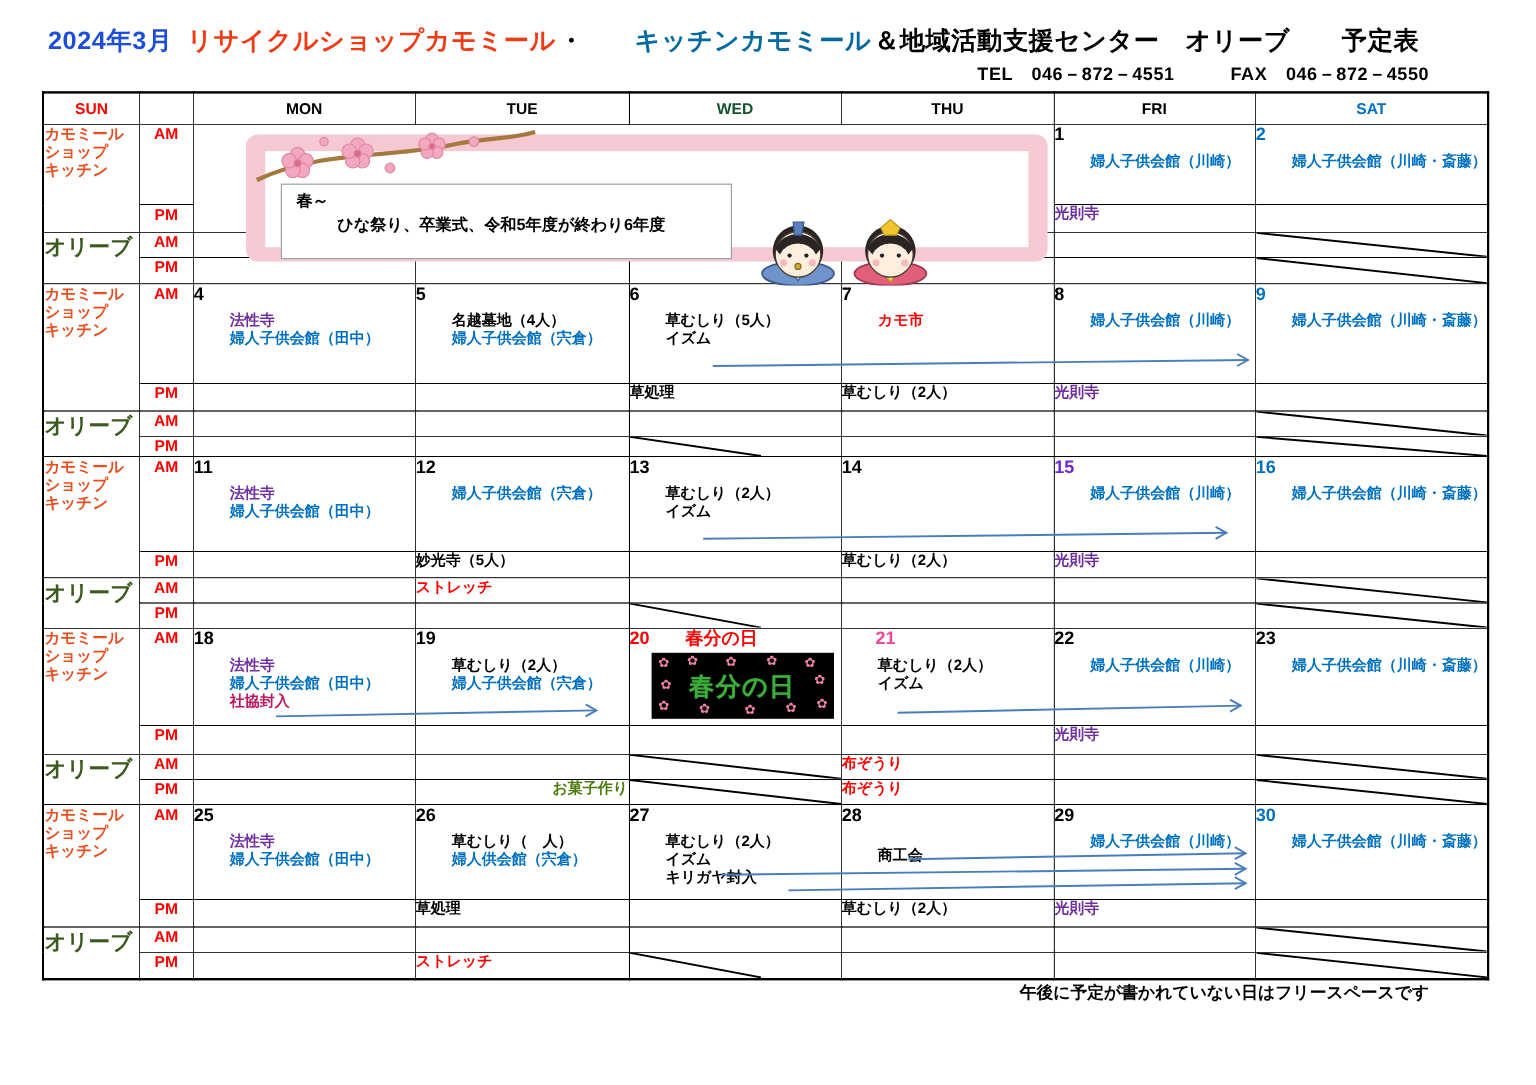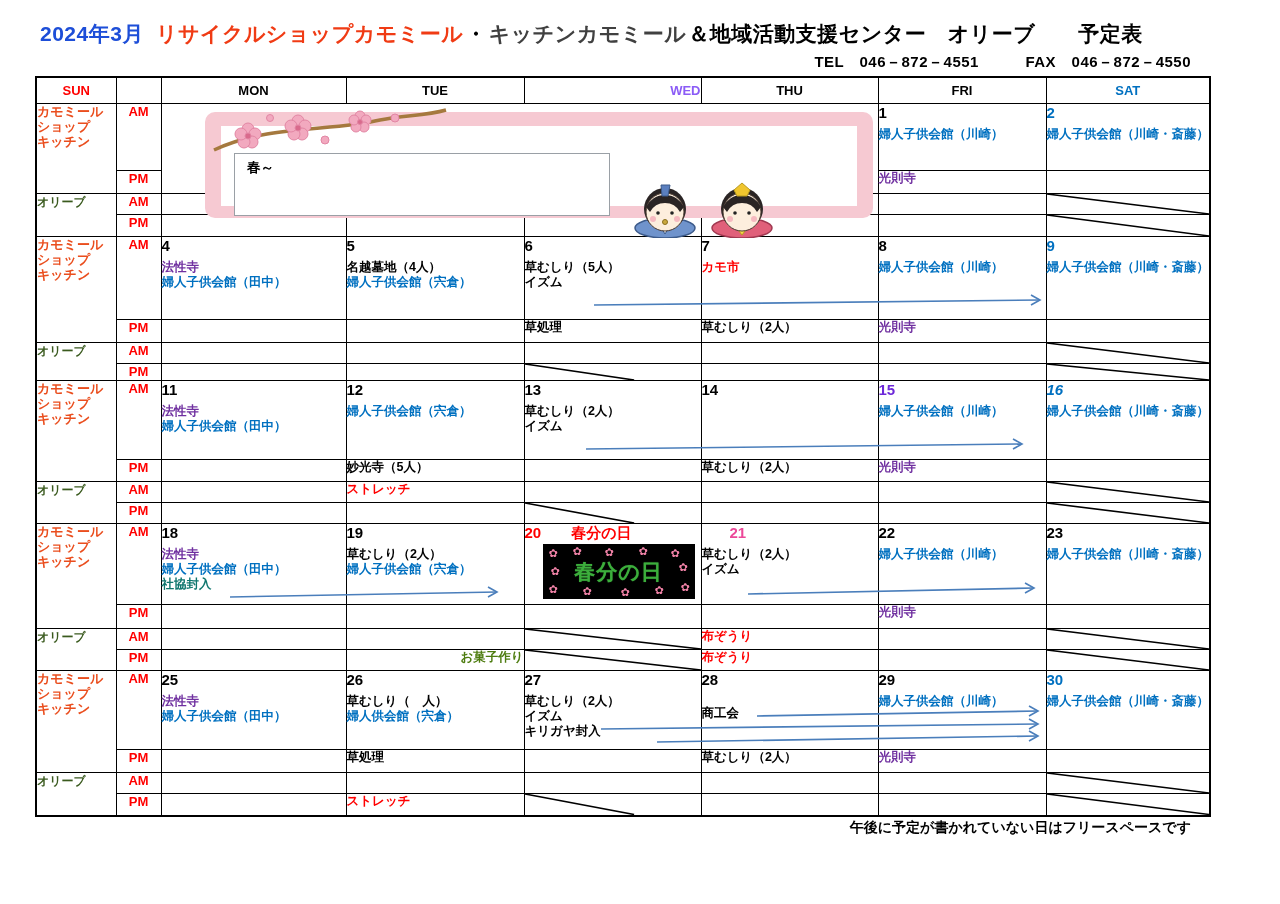--- a/index.html
+++ b/index.html
@@ -13,66 +13,66 @@
   #title .seg{margin-right:2px;}
   #title .seg.first{margin-right:12px;}
   #contact{position:absolute;left:35px;top:53px;width:1156px;text-align:right;font-size:15px;letter-spacing:.5px;}
   
   #cal{position:absolute;left:35px;top:76px;border-collapse:collapse;table-layout:fixed;border:2px solid #000;}
   #cal th,#cal td{border:1px solid #000;padding:0;vertical-align:top;position:relative;background:#fff;}
   #cal th{height:25px;font-size:13px;text-align:center;vertical-align:middle;}
   td.lbl{vertical-align:middle;padding-left:4px;font-size:13px;line-height:15px;}
   td.ampm{vertical-align:middle;text-align:center;font-size:13px;}
   td.green{background:#b8cb90;}
-  td.olbl{vertical-align:middle;padding-left:4px;font-size:12px;margin-top:48px;}
+  td.olbl{vertical-align:middle;padding-left:4px;font-size:18px;margin-top:48px;}
   td.day{padding:1px 3px 0 4px;}
   .date{font-size:15px;line-height:17px;}
   .evts{margin-top:6px;font-size:12.5px;line-height:15px;}
-  .evts div{white-space:nowrap;}
+  .evts div{white-space:nowrap;padding-left:30px;}
   td.pmcell{padding:3px 3px 0 4px;font-size:12.5px;line-height:14px;}
   td.ocell{padding:2px 3px 0 4px;font-size:12.5px;line-height:14px;}
   svg.diag{position:absolute;left:0;top:0;width:100%;height:100%;display:block;}
   
   #arrows{position:absolute;left:0;top:0;width:1280px;height:904px;z-index:6;pointer-events:none;}
   #banner{position:absolute;left:205px;top:112px;width:668px;height:106px;background:#f6c9d2;border-radius:10px;z-index:4;}
   #banner .inner{position:absolute;left:16px;top:14px;right:16px;bottom:12px;background:#fff;}
   #banner svg.plum{position:absolute;left:5px;top:-6px;}
   #bannerbox{position:absolute;left:29px;top:41px;width:362px;height:57px;background:#fff;border:1px solid #9aa0a6;font-size:13.5px;line-height:20px;padding:4px 0 0 12px;}
   #bannerbox .l2{padding-left:34px;}
   #dolls{position:absolute;left:620px;top:182px;z-index:5;}
   .shunbun{position:relative;width:152px;height:55px;background:#000;margin:3px 0 0 18px;}
   .shunbun .txt{position:absolute;left:0;right:0;top:14px;text-align:center;color:#3cae3c;font-size:21px;letter-spacing:1px;
     text-shadow:0 0 1px #2a7a2a;}
   .shunbun .petal{position:absolute;color:#f283a8;font-size:11px;line-height:11px;}
   #footnote{position:absolute;left:35px;top:819px;width:1156px;text-align:right;font-size:14px;}
 </style>
 </head>
 <body>
 
-<div id="title"><span class="seg first" style="color: #1d4ed8;">2024年3月</span><span class="seg" style="color: rgb(240, 59, 20);">リサイクルショップカモミール</span><span class="seg" style="color: rgb(0, 0, 0);">・</span><span class="seg" style="color: #404040;">キッチンカモミール</span><span class="seg" style="color: rgb(0, 0, 0);">＆地域活動支援センター　オリーブ　　予定表</span></div>
+<div id="title"><span class="seg first" style="color: #1d4ed8;">2024年3月</span><span class="seg" style="color: rgb(240, 59, 20);">リサイクルショップカモミール</span><span class="seg" style="color: rgb(0, 0, 0);">・</span><span class="seg" style="color: #0369a1; margin-left: 40px;">キッチンカモミール</span><span class="seg" style="color: rgb(0, 0, 0);">＆地域活動支援センター　オリーブ　　予定表</span></div>
 <div id="contact">TEL　046－872－4551　　　FAX　046－872－4550</div>
 
 <table id="cal">
   <colgroup>
     <col style="width:80px">
       <col style="width:45px">
       <col style="width:185px">
       <col style="width:178px">
     <col style="width:177px">
       <col style="width:177px">
       <col style="width:168px">
       <col style="width:148px">
   </colgroup>
   <thead>
       <tr id="hdr-row">
         <th style="color: rgb(255, 0, 0);">SUN</th>
         <th style="color: rgb(0, 0, 0);"></th>
         <th style="color: rgb(0, 0, 0);">MON</th>
         <th style="color: rgb(0, 0, 0);">TUE</th>
-        <th style="color: #8b5cf6; text-align: right;">WED</th>
+        <th style="color: #14532d;">WED</th>
         <th style="color: rgb(0, 0, 0);">THU</th>
         <th style="color: rgb(0, 0, 0);">FRI</th>
         <th style="color: rgb(0, 112, 192);">SAT</th>
       </tr>
     </thead>
 <tbody>
       <tr style="height: 67px;">
         <td class="lbl" rowspan="2" style="color: rgb(234, 78, 30);">
           <div>カモミール</div>
           <div>ショップ</div>
@@ -254,21 +254,21 @@
         <td class="day">
           <div class="date" style="color: rgb(0, 0, 0);">14</div>
         </td>
         <td class="day">
           <div class="date" style="color: #6d28d9;">15</div>
           <div class="evts">
             <div style="color: rgb(0, 112, 192);">婦人子供会館（川崎）</div>
           </div>
         </td>
         <td class="day">
-          <div class="date" style="color: rgb(0, 112, 192); font-style: italic;">16</div>
+          <div class="date" style="color: rgb(0, 112, 192);">16</div>
           <div class="evts">
             <div style="color: rgb(0, 112, 192);">婦人子供会館（川崎・斎藤）</div>
           </div>
         </td>
       </tr>
       <tr style="height: 22px;">
         <td class="ampm" style="color: rgb(255, 0, 0);">PM</td>
         <td class="pmcell"></td>
         <td class="pmcell">
           <div style="color: rgb(0, 0, 0);">妙光寺（5人）</div>
@@ -322,21 +322,21 @@
           <div>カモミール</div>
           <div>ショップ</div>
           <div>キッチン</div>
         </td>
         <td class="ampm" style="color: rgb(255, 0, 0);">AM</td>
         <td class="day">
           <div class="date" style="color: rgb(0, 0, 0);">18</div>
           <div class="evts">
             <div style="color: rgb(112, 48, 160);">法性寺</div>
             <div style="color: rgb(0, 112, 192);">婦人子供会館（田中）</div>
-            <div style="color: #0f766e;">社協封入</div>
+            <div style="color: #be185d;">社協封入</div>
           </div>
         </td>
         <td class="day">
           <div class="date" style="color: rgb(0, 0, 0);">19</div>
           <div class="evts">
             <div style="color: rgb(0, 0, 0);">草むしり（2人）</div>
             <div style="color: rgb(0, 112, 192);">婦人子供会館（宍倉）</div>
           </div>
         </td>
         <td class="day">
@@ -559,20 +559,21 @@
           <circle cx="-6" cy="-2" r="5"></circle>
           <circle cx="0" cy="0" r="2.5" fill="#d96a8c"></circle>
         </g>
       <circle cx="115" cy="34" r="4"></circle>
         <circle cx="185" cy="12" r="4"></circle>
         <circle cx="60" cy="12" r="3.5"></circle>
     </g>
   </svg>
   <div id="bannerbox">
     <div>春～</div>
+    <div class="l2">ひな祭り、卒業式、令和5年度が終わり6年度</div>
   </div>
 </div>
 
 <svg id="dolls" width="172" height="56" viewBox="0 0 172 56">
 
   <ellipse cx="45" cy="46" rx="30" ry="10" fill="#6f93cc" stroke="#3c5a8a" stroke-width="1.5"></ellipse>
   <path d="M38,40 L45,52 L52,40 Z" fill="#fff" stroke="#3c5a8a"></path>
   <circle cx="45" cy="27" r="21" fill="#2a2424"></circle>
   <circle cx="45" cy="30" r="19" fill="#fdeedd" stroke="#4a3a30" stroke-width="1"></circle>
   <path d="M26,25 A21,21 0 0 1 64,25 L60,30 A17,17 0 0 0 30,30 Z" fill="#2a2424"></path>

